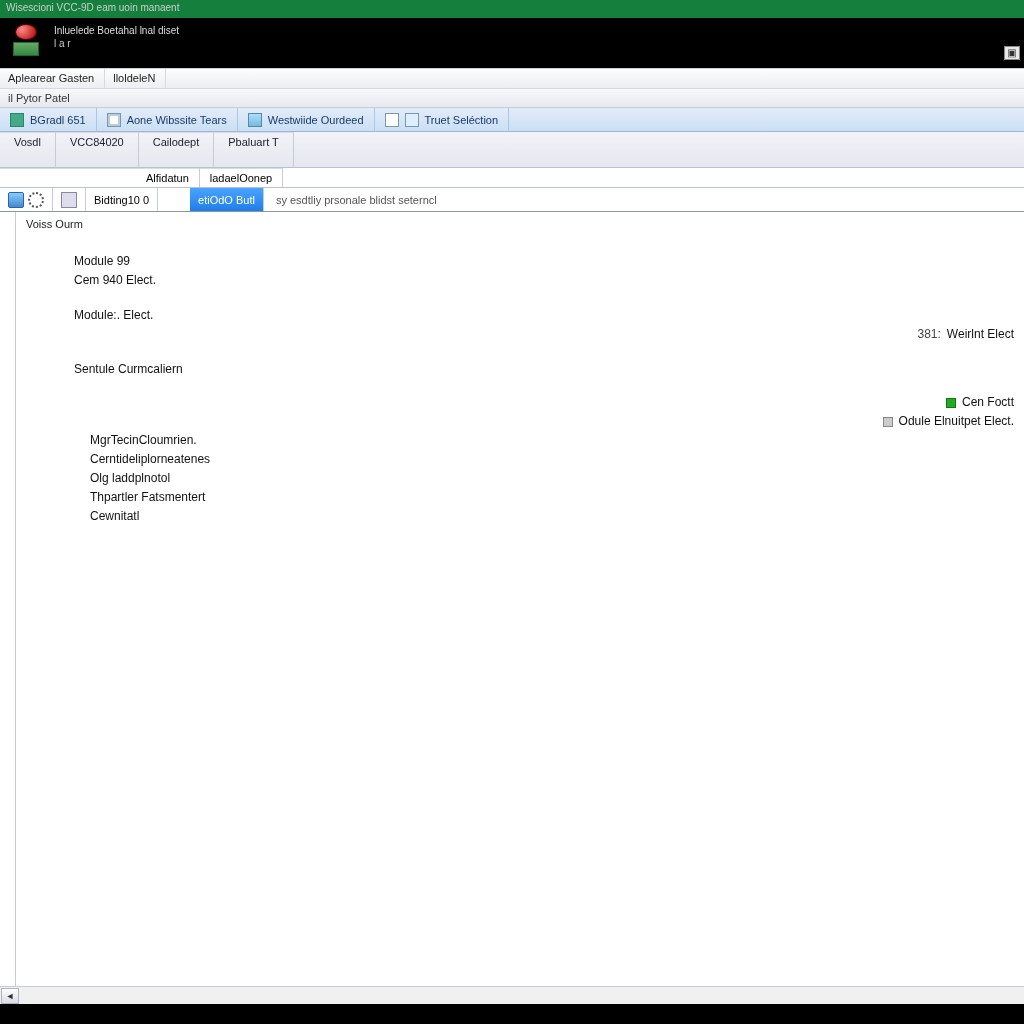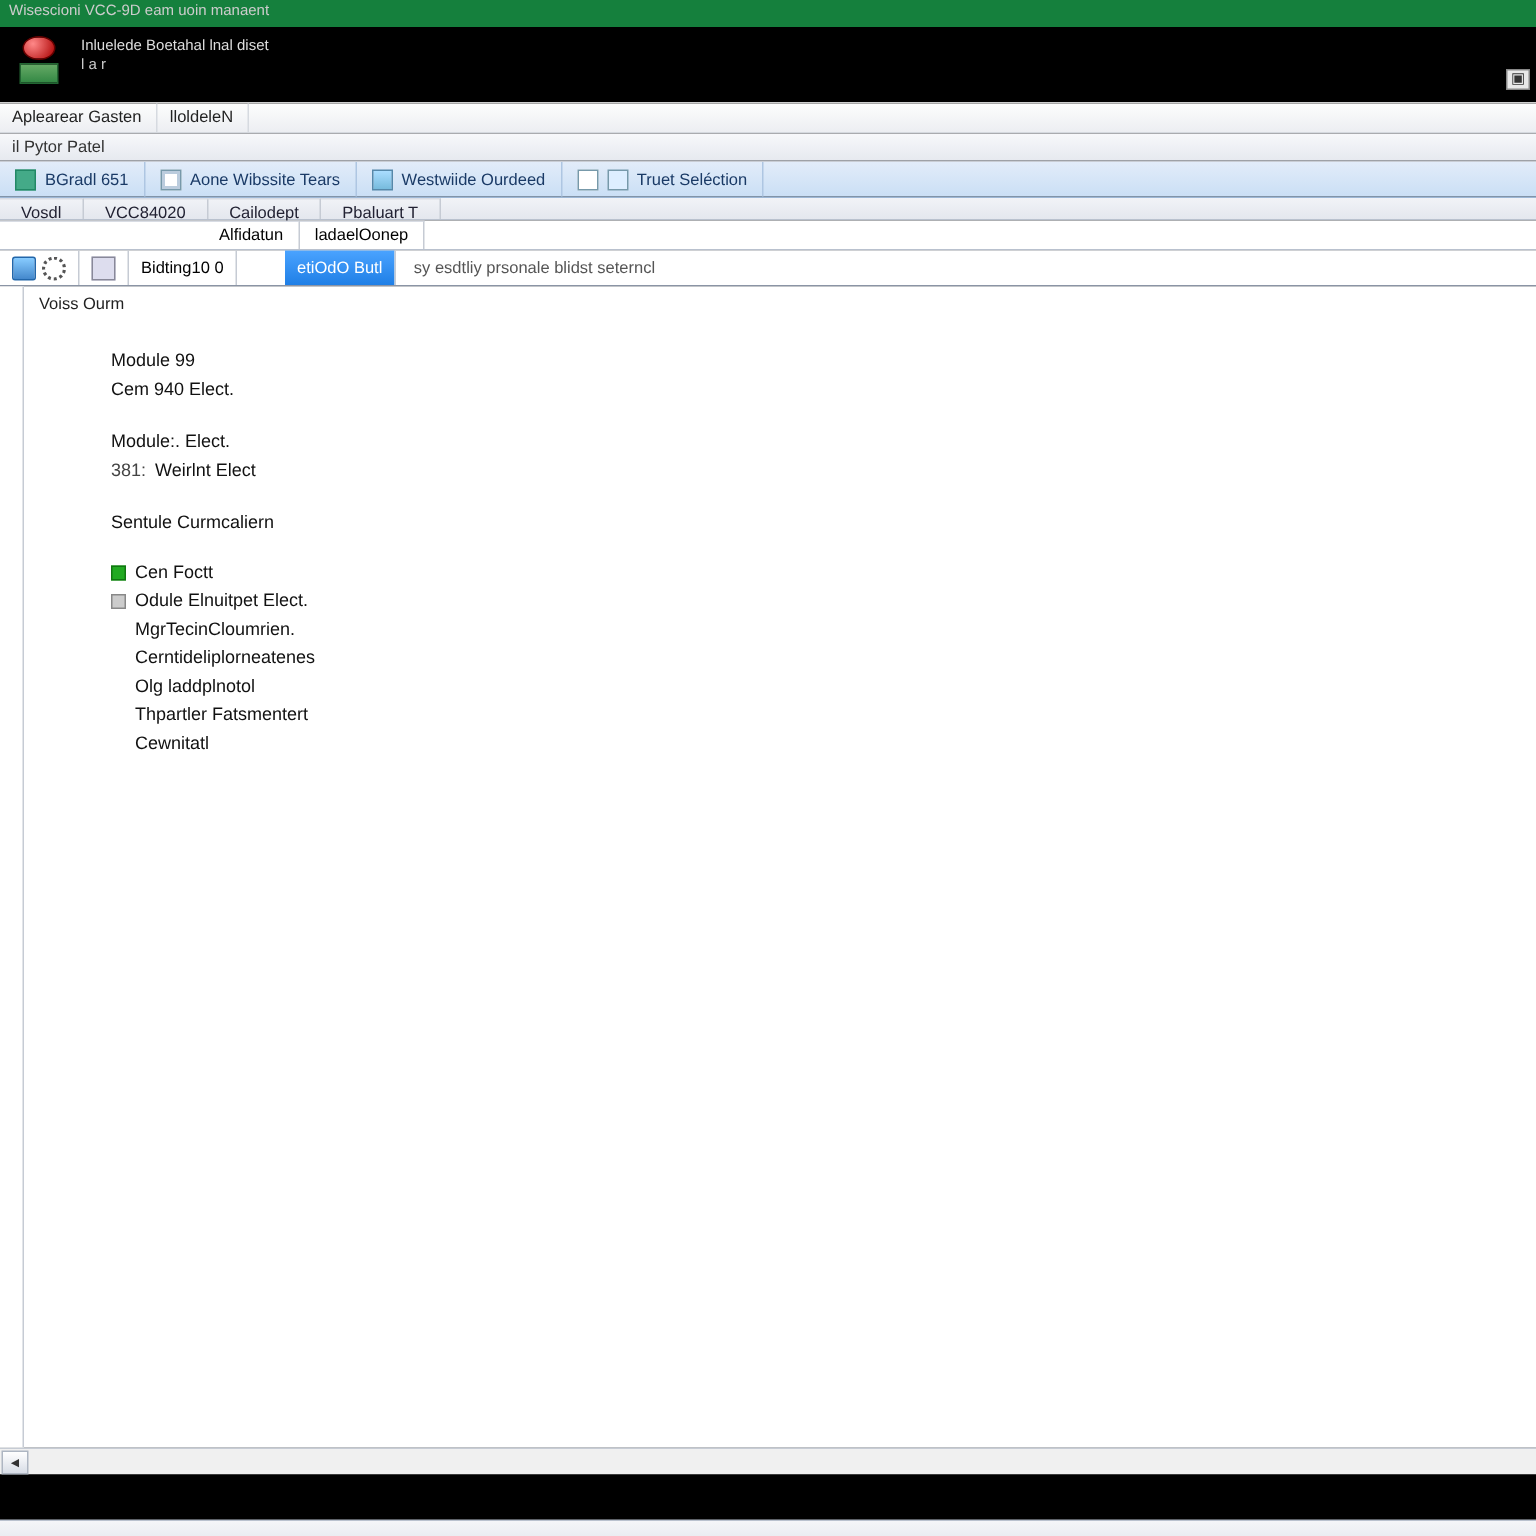--- a/index.html
+++ b/index.html
@@ -89,21 +89,21 @@
 .tbtn .ticon { width:14px; height:14px; }
 .ticon.green { background:#4a8; border:1px solid #286; }
 .ticon.doc { background:#fff; border:1px solid #79a; box-shadow:inset 0 0 0 2px #bcd; }
 .ticon.page { background:#fff; border:1px solid #79a; }
 .ticon.grid { background:linear-gradient(#adf,#7bd); border:1px solid #58a; }
 .ticon.win { background:#def; border:1px solid #79a; }
 
 .tabrow {
   background: linear-gradient(#f1f3f7,#e4e7ee);
   border-bottom:1px solid #b9c1ce;
-  height:15px;
+  height:36px;
   display:flex;
 }
 .tab {
   padding:3px 14px;
   border-right:1px solid #c6cbd4;
   font-size:11px;
   color:#223;
   border-top:1px solid #d8dce4;
 }
 .subtabrow {
@@ -156,21 +156,21 @@
   flex:1;
   padding: 6px 10px;
   overflow:auto;
   color:#111;
 }
 .content .hdr {
   font-size:11px; color:#222;
   margin-bottom:22px;
 }
 .block { margin-left:48px; margin-bottom:16px; font-size:12px; line-height:19px; }
-.block .row { display:flex; align-items:center; gap:6px; }
+.block .row { display:flex; align-items:center; gap:6px;justify-content:flex-end; }
 .sq { width:10px; height:10px; display:inline-block; border:1px solid #888; }
 .sq.gray{ background:#ccc; }
 .sq.green{ background:#2a2; border-color:#171; }
 .light { color:#444; }
 
 .scrollzone {
   background:#f0f0f0;
   height:18px;
   border-top:1px solid #c6cbd4;
   display:flex;

